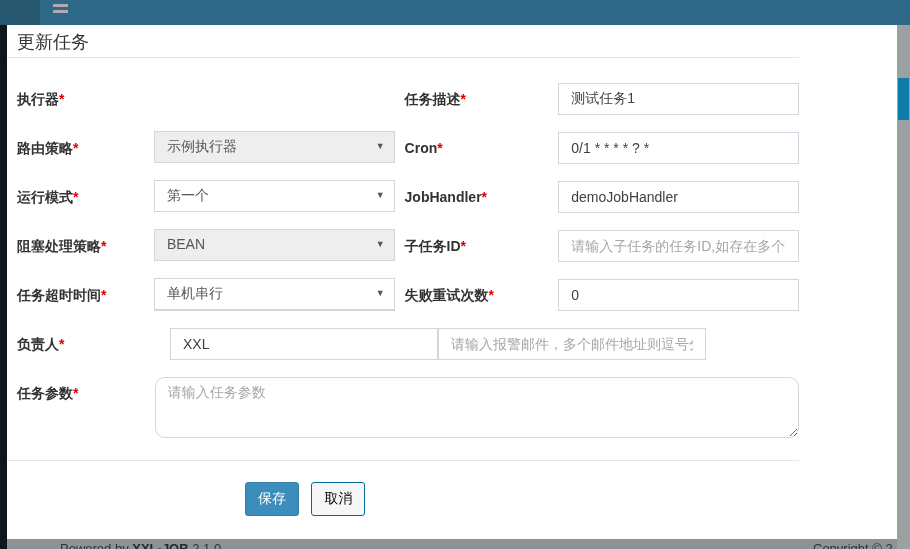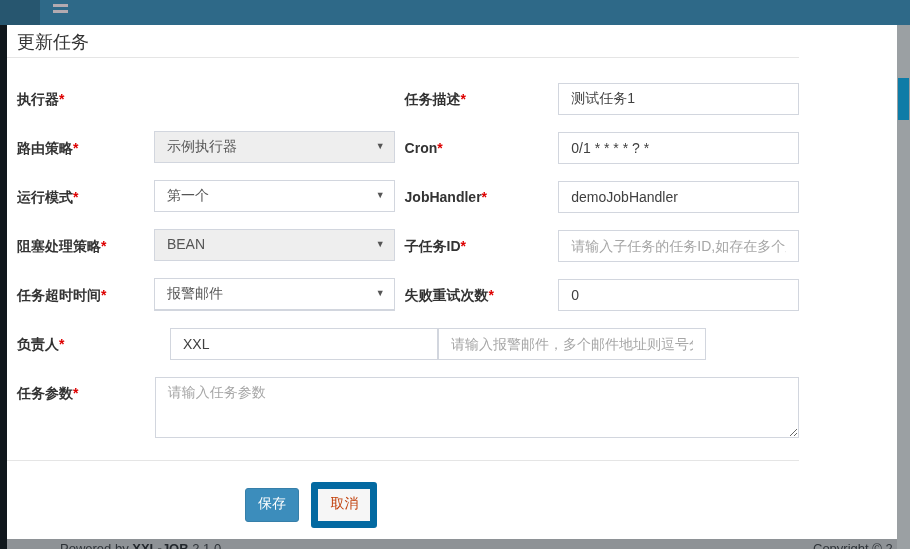--- a/index.html
+++ b/index.html
@@ -33,29 +33,29 @@
           color:#333;line-height:32px;white-space:nowrap;}
   .flabel.r2{width:162px;margin-left:10px;}
   .req{color:#dd0000;font-weight:bold;}
   .tinput{width:268px;height:32px;box-sizing:border-box;border:1px solid #d2d6de;border-radius:0;
           padding:6px 12px;font-size:14px;color:#404040;font-family:"Liberation Sans",sans-serif;outline:none;}
   .tinput::placeholder{color:#a6a6a6;}
   .selectbox{width:268px;height:32px;box-sizing:border-box;border:1px solid #d2d6de;background:#fff;
              padding:6px 12px;font-size:14px;color:#555;position:relative;cursor:pointer;margin-top:48px;}
   .selectbox.disabled{background:#eee;cursor:default;}
   .selectbox .caret{position:absolute;right:9px;top:9px;font-size:9px;color:#555;}
-  .ttextarea{width:718px;height:61px;box-sizing:border-box;border:1px solid #d2d6de;border-radius:0;
+  .ttextarea{width:718px;height:61px;box-sizing:border-box;border:1px solid #d2d6de;border-radius:10px;
              padding:6px 12px;font-size:14px;color:#555;font-family:"Liberation Sans",sans-serif;outline:none;}
   .ttextarea::placeholder{color:#a6a6a6;}
   .bottom-divider{height:0;border-top:1px solid #e5e5e5;margin-top:22px;}
   .button-row{margin:21px 0 0 238px;}
   .btn{display:inline-block;padding:6px 12px;font-size:14px;line-height:1.42;border-radius:3px;
-       cursor:pointer;font-family:Liberation Mono, monospace;}
+       cursor:pointer;font-family:Liberation Serif, serif;}
   .btn-save{background:#3c8dbc;border:1px solid #367fa9;color:#fff;}
-  .btn-cancel{background:#f6f6f6;border:7px solid #0369a1;color:#c2410c;margin-left:8px;}
+  .btn-cancel{background:#f6f6f6;border:1px solid #0369a1;color:#000000;margin-left:8px;}
 </style>
 </head>
 <body>
 
 <div class="navbar">
   <div class="navbar-logo"></div>
   <div class="hamburger">
     <div class="bar"></div>
     <div class="bar"></div>
   </div>
@@ -95,21 +95,21 @@
         <span>BEAN</span>
         <span class="caret">▼</span>
       </div>
       <div class="flabel r2"><span>JobHandler</span><span class="req">*</span></div>
       <input class="tinput" value="demoJobHandler" style="">
     </div>
 
     <div class="form-row">
       <div class="flabel"><span>阻塞处理策略</span><span class="req">*</span></div>
       <div class="selectbox">
-        <span>报警邮件</span>
+        <span>单机串行</span>
         <span class="caret">▼</span>
       </div>
       <div class="flabel r2"><span>子任务ID</span><span class="req">*</span></div>
       <input class="tinput" placeholder="请输入子任务的任务ID,如存在多个则逗号分隔" style="">
     </div>
 
     <div class="form-row">
       <div class="flabel"><span>任务超时时间</span><span class="req">*</span></div>
       <input class="tinput" value="0" style="">
       <div class="flabel r2"><span>失败重试次数</span><span class="req">*</span></div>

